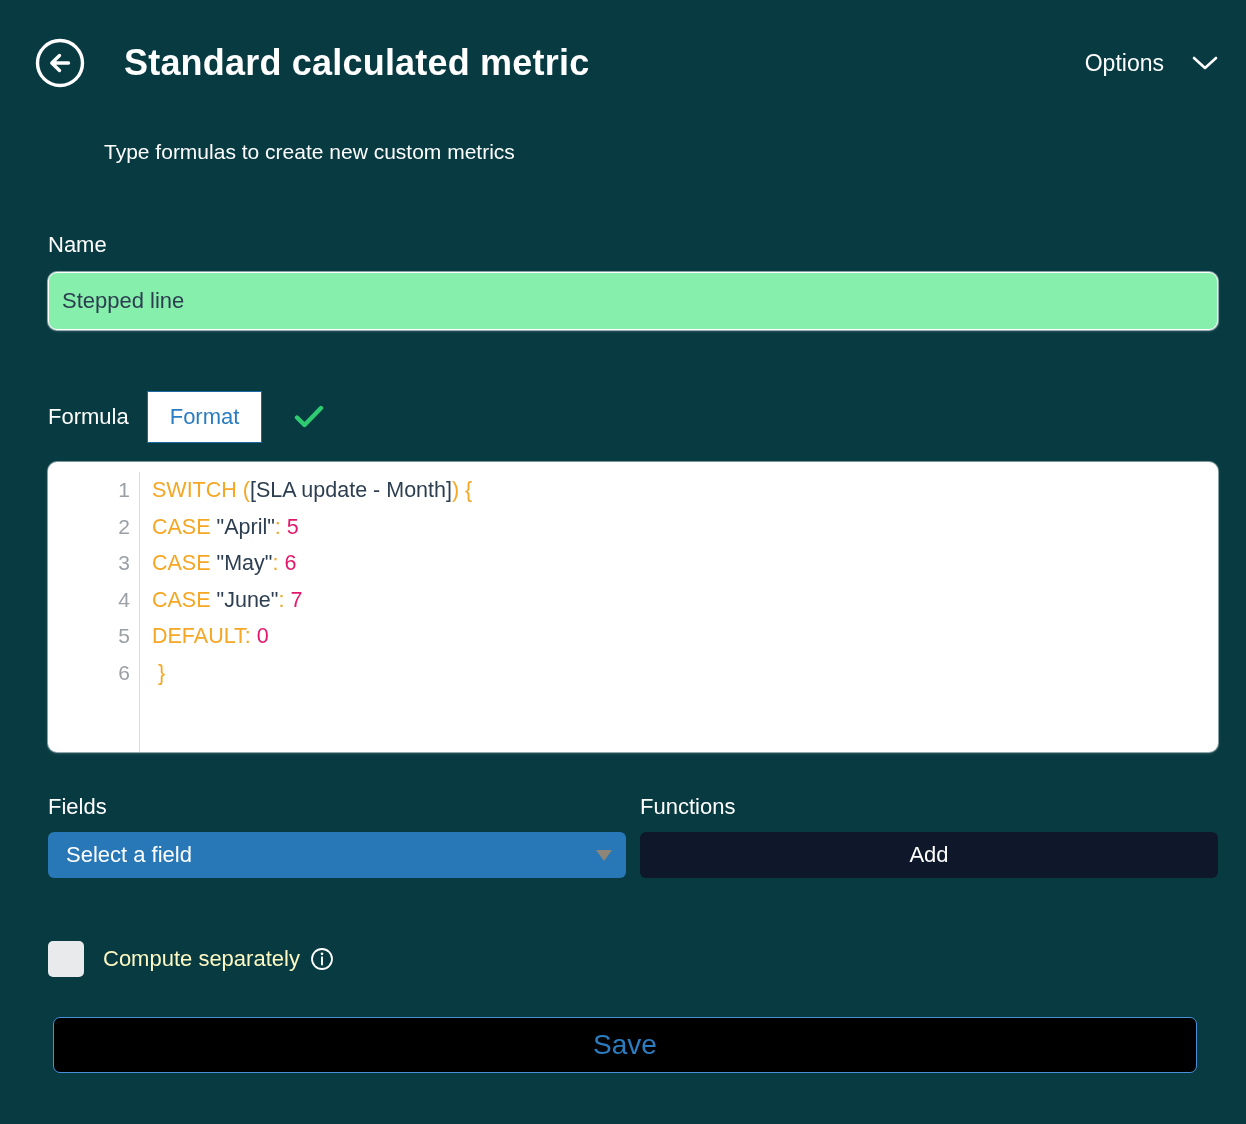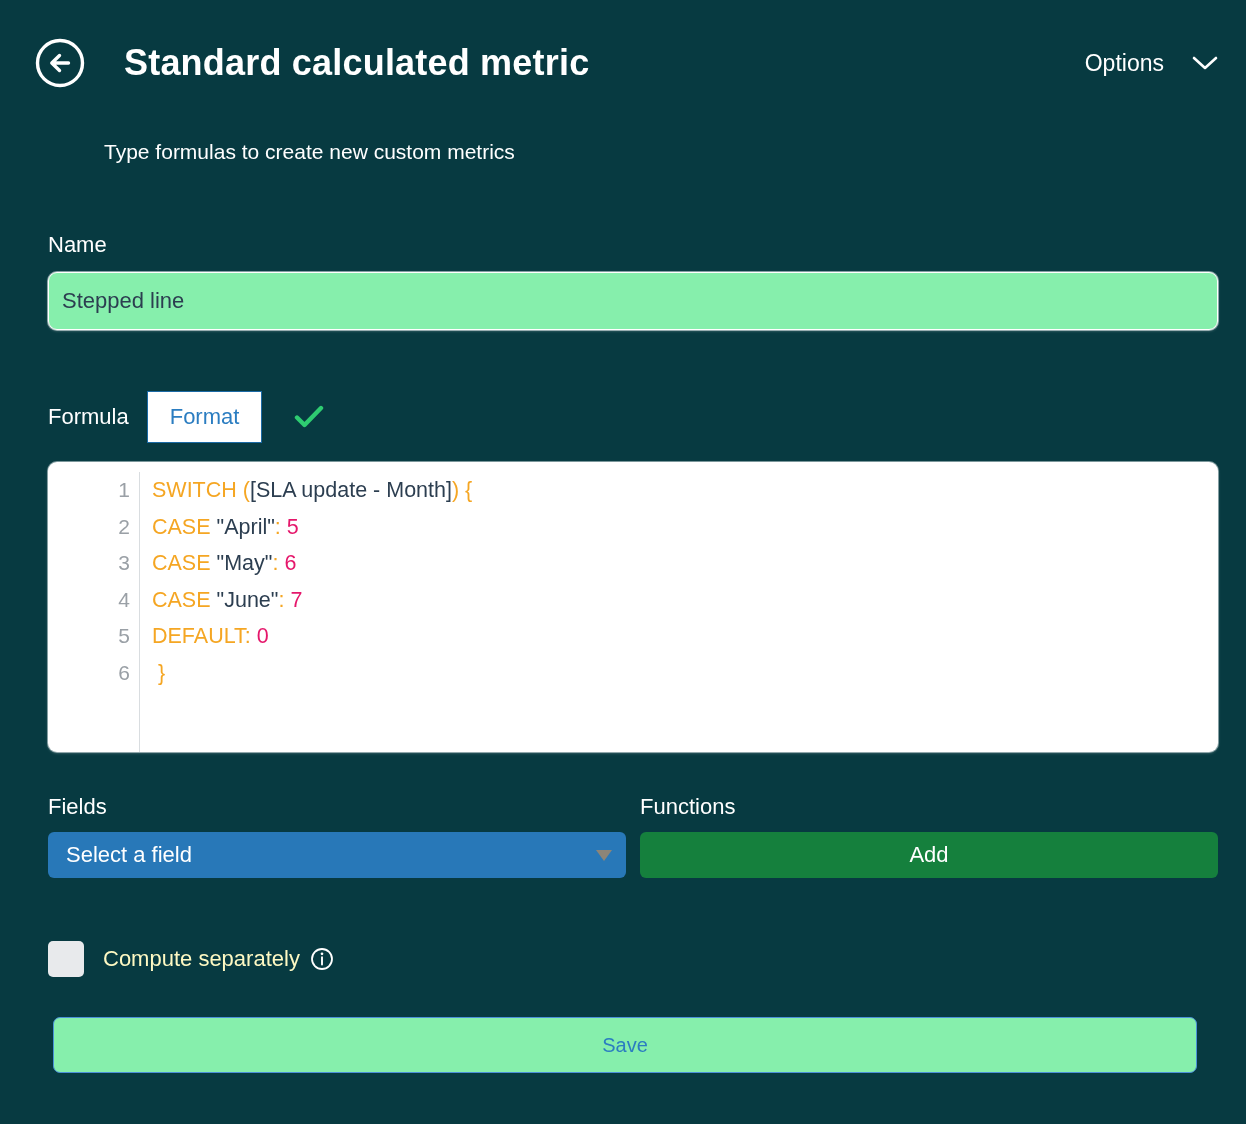--- a/index.html
+++ b/index.html
@@ -204,21 +204,21 @@
   .tri-down {
     width: 0; height: 0;
     border-left: 8px solid transparent;
     border-right: 8px solid transparent;
     border-top: 11px solid #8c8578;
   }
   .add-btn {
     box-sizing: border-box;
     width: 100%;
     height: 46px;
-    background: #15803d;
+    background: #0f172a;
     border: none;
     border-radius: 6px;
     color: #ffffff;
     font-family: "Liberation Sans", sans-serif;
     font-size: 22px;
     cursor: pointer;
   }
 
   
   .compute-row {
@@ -248,26 +248,26 @@
     cursor: pointer;
   }
 
   
   .save-btn {
     display: block;
     box-sizing: border-box;
     width: 1144px;
     height: 56px;
     margin: 39px 0 0 5px;
-    background: #86efac;
+    background: #000000;
     border: 1px solid #4a90d9;
     border-radius: 7px;
     color: #2b7dc1;
     font-family: "Liberation Sans", sans-serif;
-    font-size: 20px;
+    font-size: 28px;
     cursor: pointer;
   }
 </style>
 </head>
 <body>
 
 <div class="header">
   <div class="back-btn">
     <span>
       <svg width="52" height="52" viewBox="0 0 52 52" aria-hidden="true">

